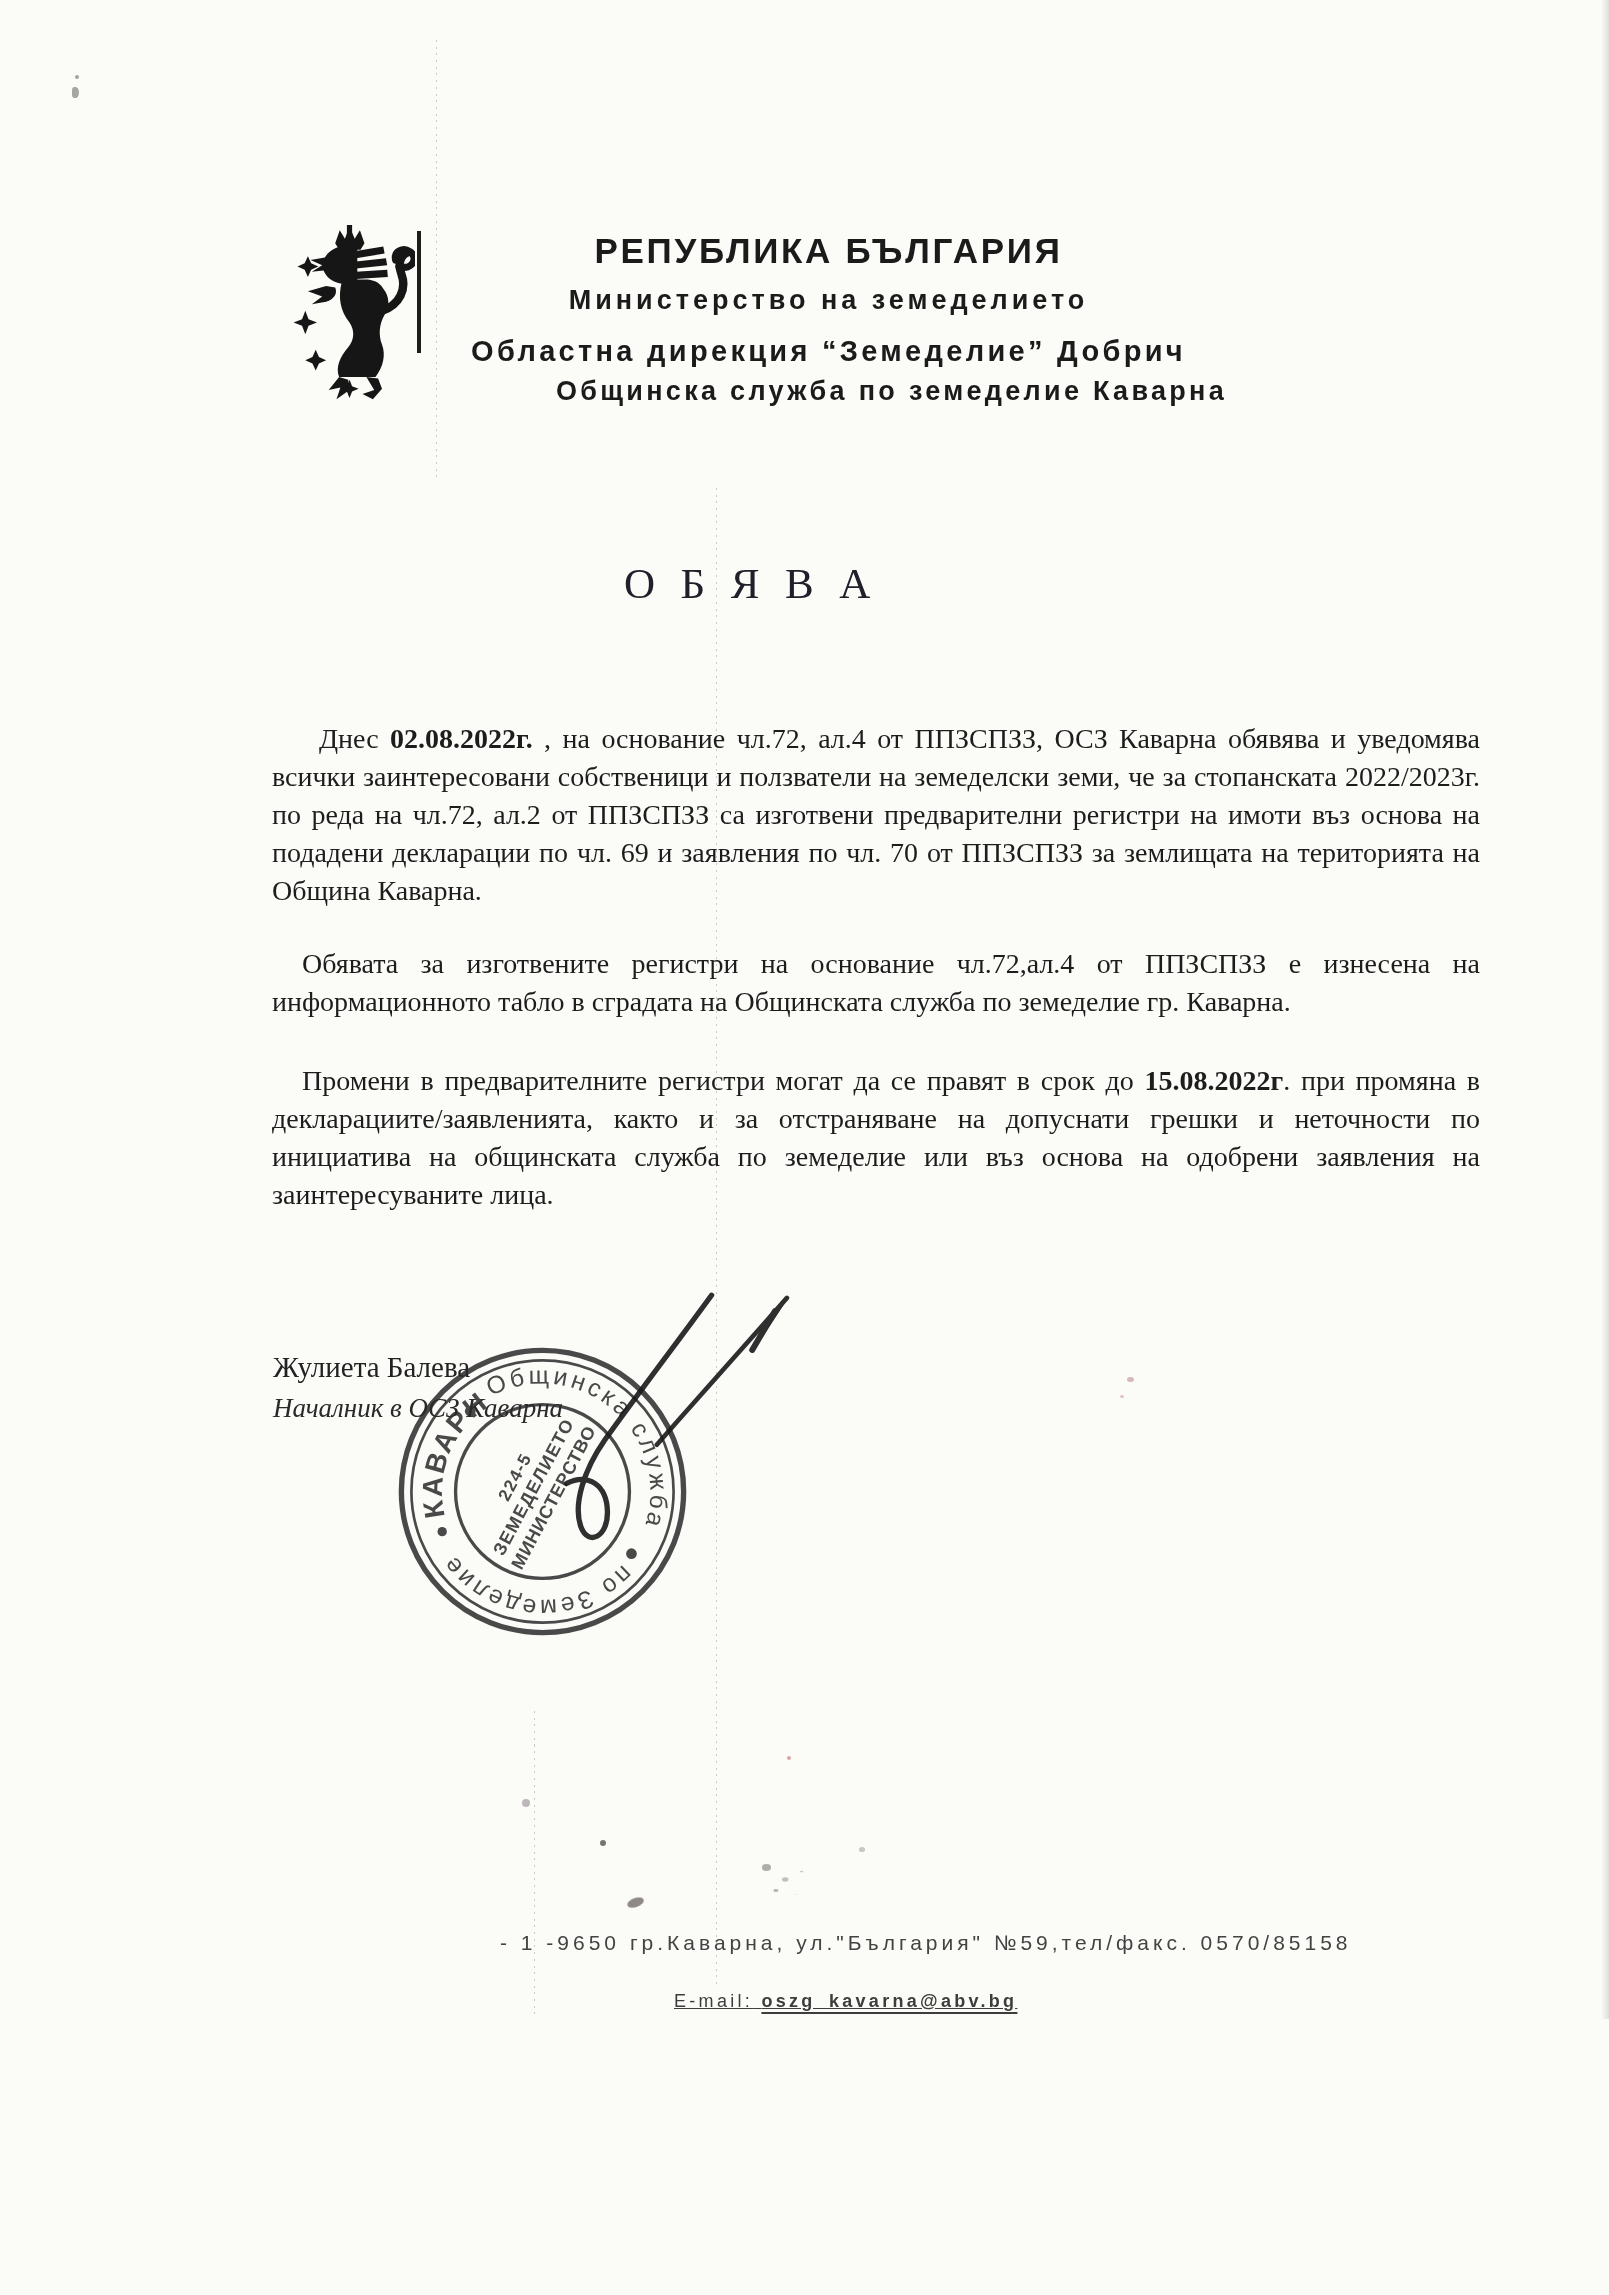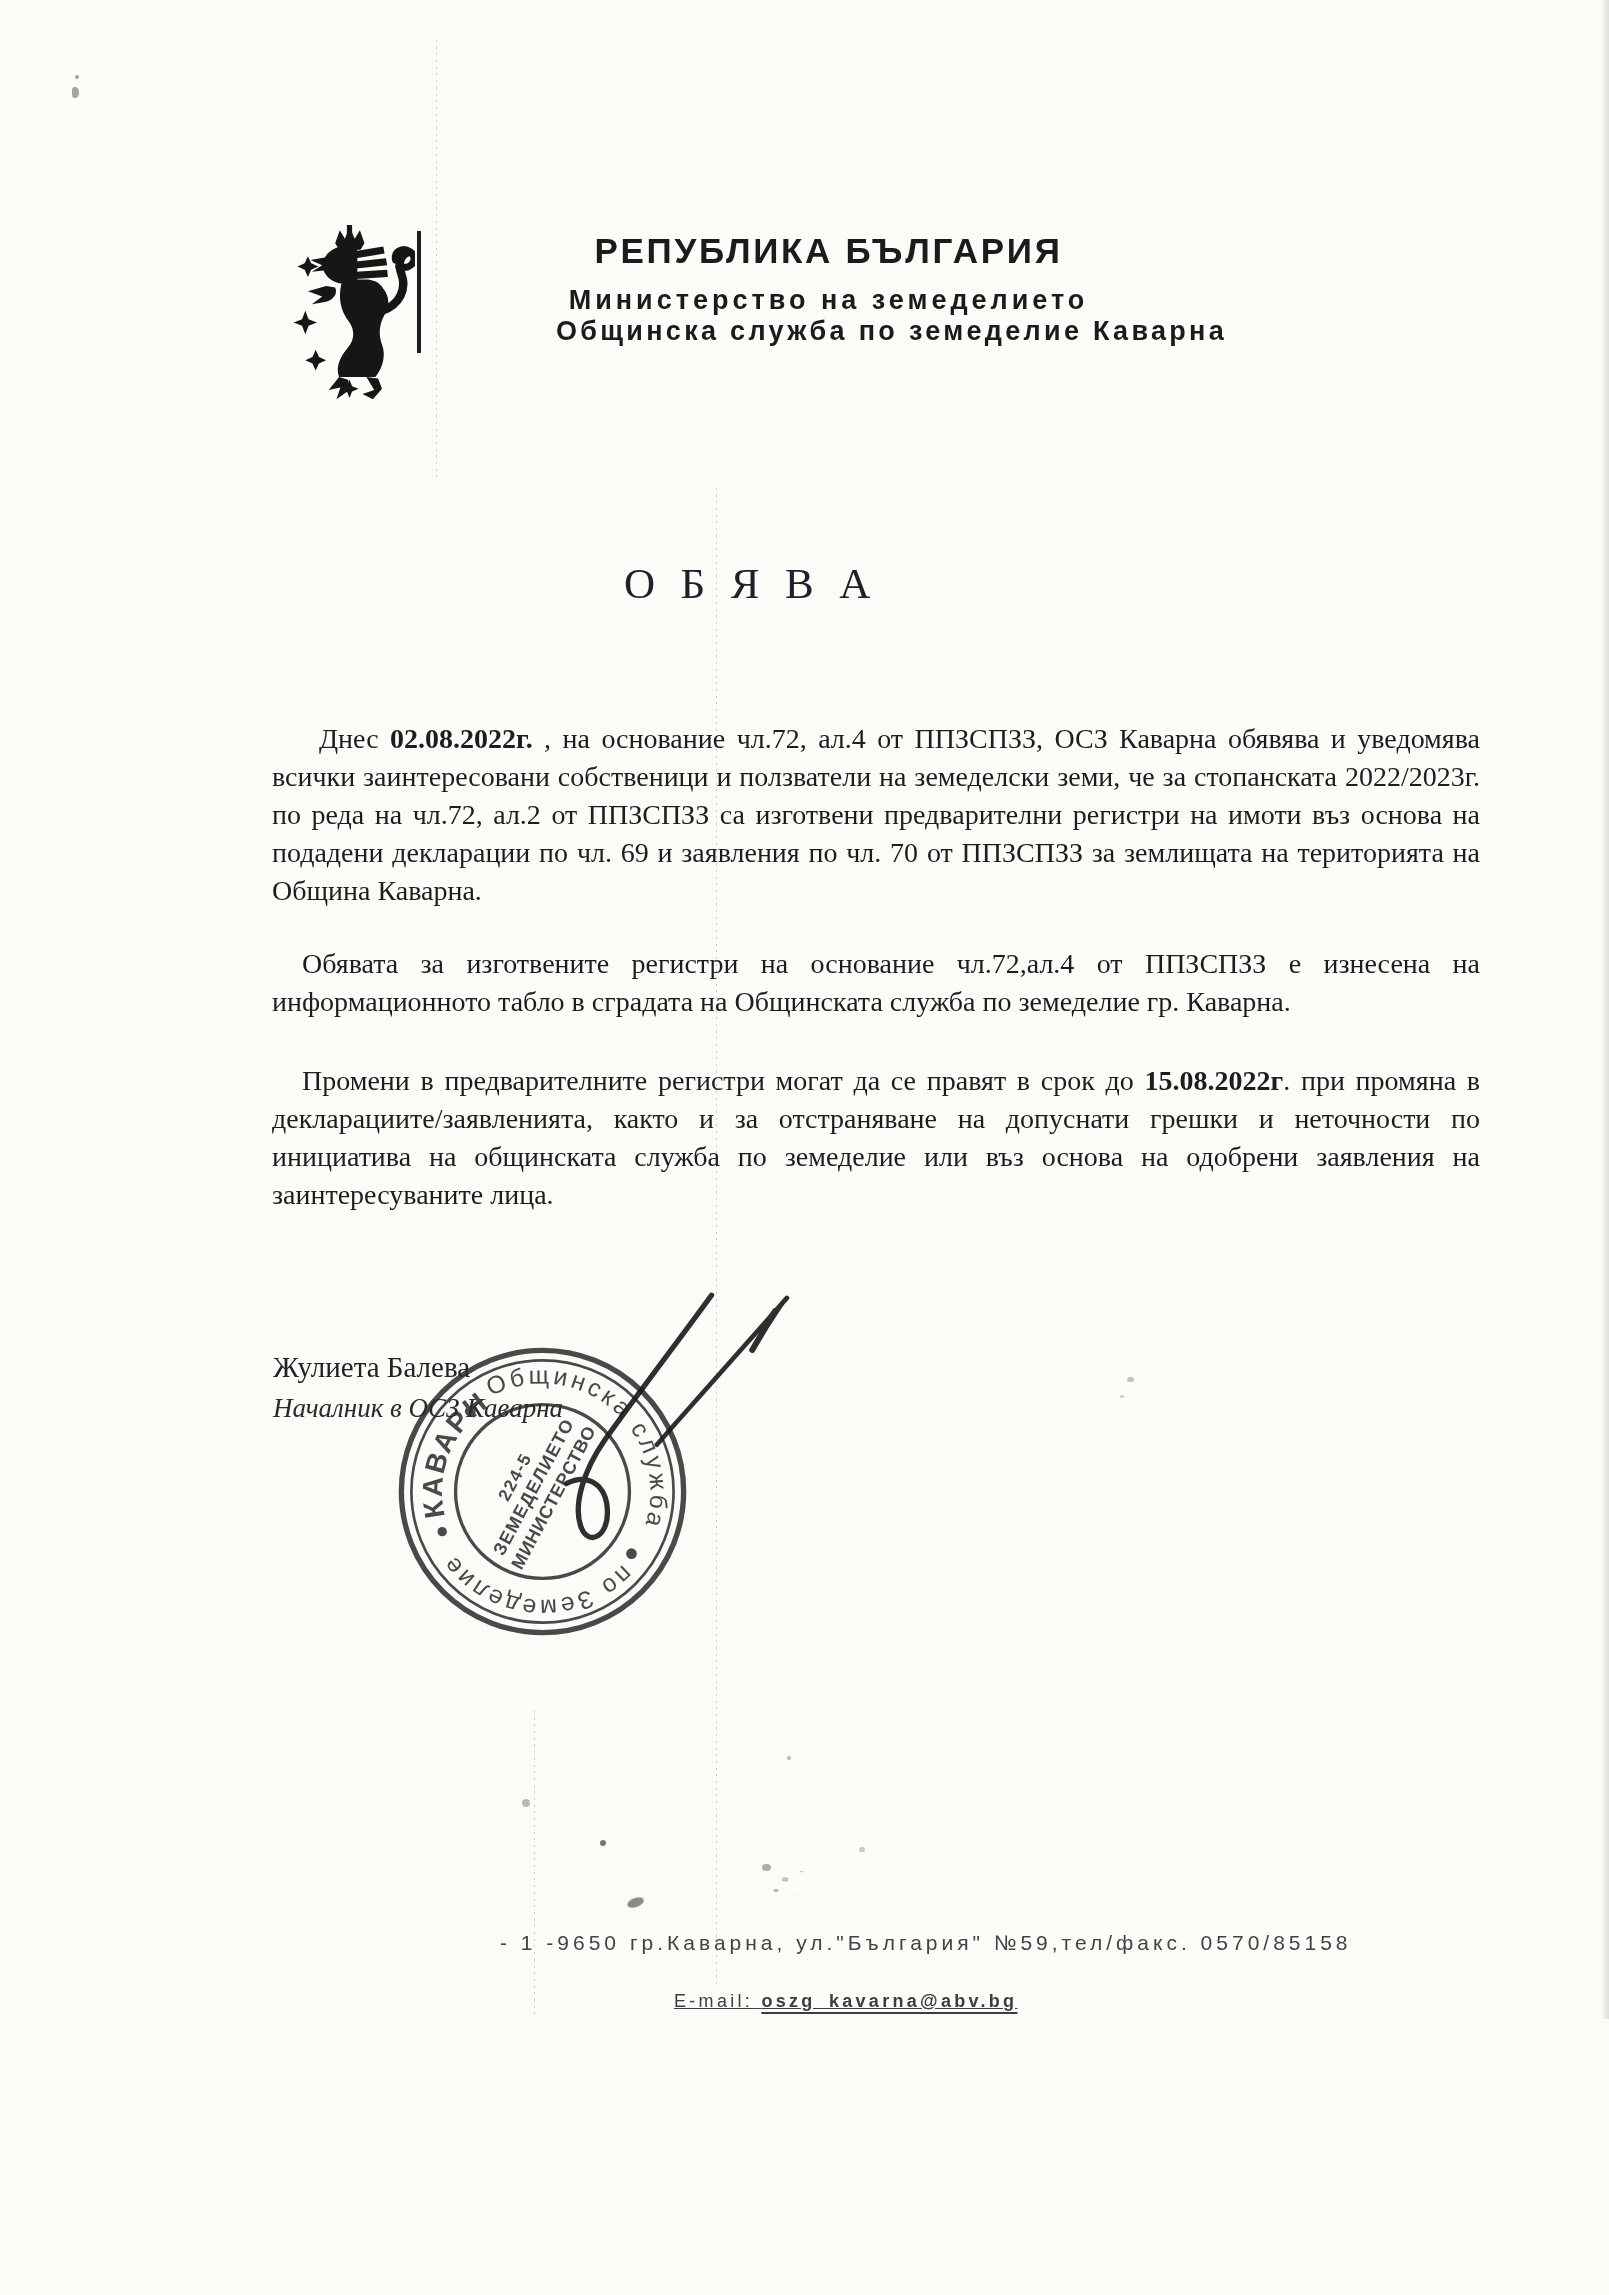--- a/index.html
+++ b/index.html
@@ -10,21 +10,21 @@
     overflow:hidden;
     font-family:"Liberation Serif", serif;
     color:#1c1c1c;
   }
   
   .lion-logo{position:absolute;left:284px;top:225px;width:131px;height:182px;}
   .logo-divider{position:absolute;left:417px;top:231px;width:4px;height:122px;background:#1d1d1d;}
   .header-text{position:absolute;left:401px;top:233px;width:855px;text-align:center;
     font-family:"Liberation Sans", sans-serif;font-weight:bold;color:#1b1b1b;}
   .header-line1{font-size:35px;line-height:1;letter-spacing:2.7px;margin-bottom:18.7px;}
-  .header-line2{font-size:27px;line-height:1;letter-spacing:4px;margin-bottom:4px;}
+  .header-line2{font-size:27px;line-height:1;letter-spacing:4px;margin-bottom:23px;}
   .header-line3{font-size:29px;line-height:1;letter-spacing:3.3px;margin-bottom:12px;}
   .header-line4{font-size:27px;line-height:1;letter-spacing:3.3px;transform:translateX(63px);}
   
   .doc-title{position:absolute;left:624px;top:521px;width:374px;text-align:left;
     font-size:43px;font-weight:normal;letter-spacing:7.4px;color:#20202a;margin-top:38px;}
   
   .body-text{position:absolute;left:272px;top:720px;width:1208px;
     font-size:28px;line-height:38px;text-align:justify;color:#1d1d1d;}
   .body-text p{margin:0;}
   .p1{text-indent:47px;margin-bottom:35px !important;}
@@ -97,20 +97,21 @@
     <g fill="none" stroke="#161616" stroke-linecap="round">
       <path d="M150 132 C 178 122 188 98 180 76 C 174 60 178 46 190 42" stroke-width="13"></path>
       <path d="M176 64 C 198 70 206 50 193 41 C 182 34 168 41 171 54" stroke-width="11"></path>
     </g>
   </svg>
   <div class="logo-divider"></div>
 
   <div class="header-text">
     <div class="header-line1">РЕПУБЛИКА БЪЛГАРИЯ</div>
     <div class="header-line2">Министерство на земеделието</div>
+    <div class="header-line3">Областна дирекция “Земеделие” Добрич</div>
     <div class="header-line4">Общинска служба по земеделие Каварна</div>
   </div>
 
   <div class="doc-title">О Б Я В А</div>
 
   <div class="body-text">
     <p class="p1"><span>Днес </span><span class="b">02.08.2022г.</span><span> , на основание чл.72, ал.4 от ППЗСПЗЗ, ОСЗ Каварна обявява и уведомява всички заинтересовани собственици и ползватели на земеделски земи, че за стопанската 2022/2023г. по реда на чл.72, ал.2 от ППЗСПЗЗ са изготвени предварителни регистри на имоти въз основа на подадени декларации по чл. 69 и заявления по чл. 70 от ППЗСПЗЗ за землищата на територията на Община Каварна.</span></p>
     <p class="p2">Обявата за изготвените регистри на основание чл.72,ал.4 от ППЗСПЗЗ е изнесена на информационното табло в сградата на Общинската служба по земеделие гр. Каварна.</p>
     <p class="p4"><span>Промени в предварителните регистри могат да се правят в срок до </span><span class="b">15.08.2022г</span><span>. при промяна в декларациите/заявленията, както и за отстраняване на допуснати грешки и неточности по инициатива на общинската служба по земеделие или въз основа на одобрени заявления на заинтересуваните лица.</span></p>
   </div>

